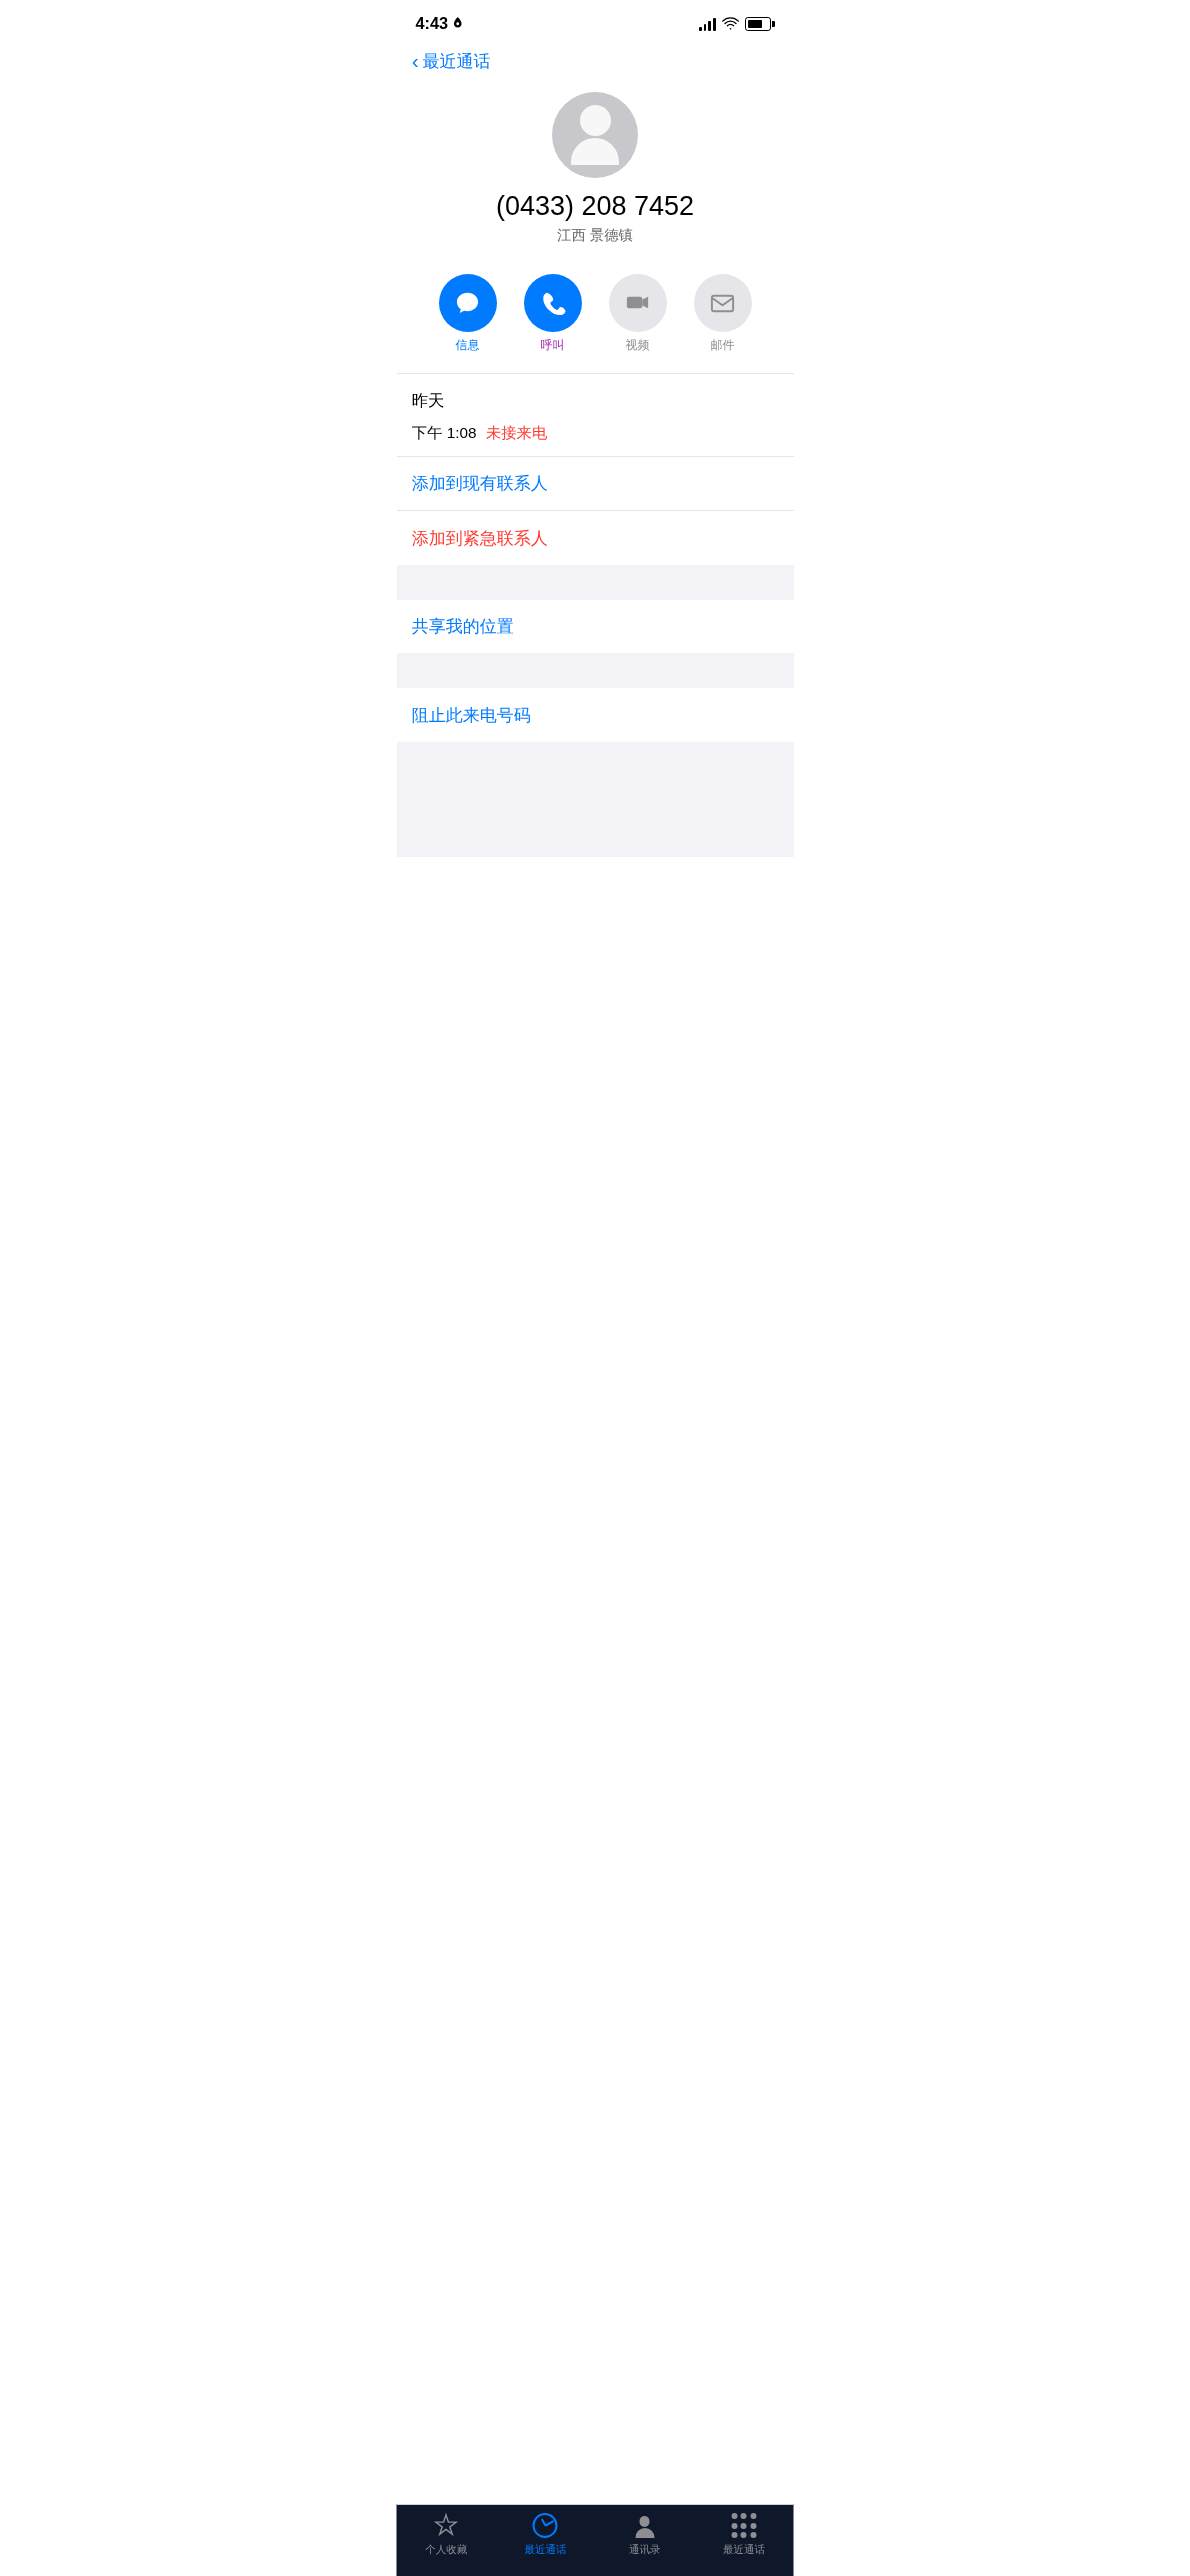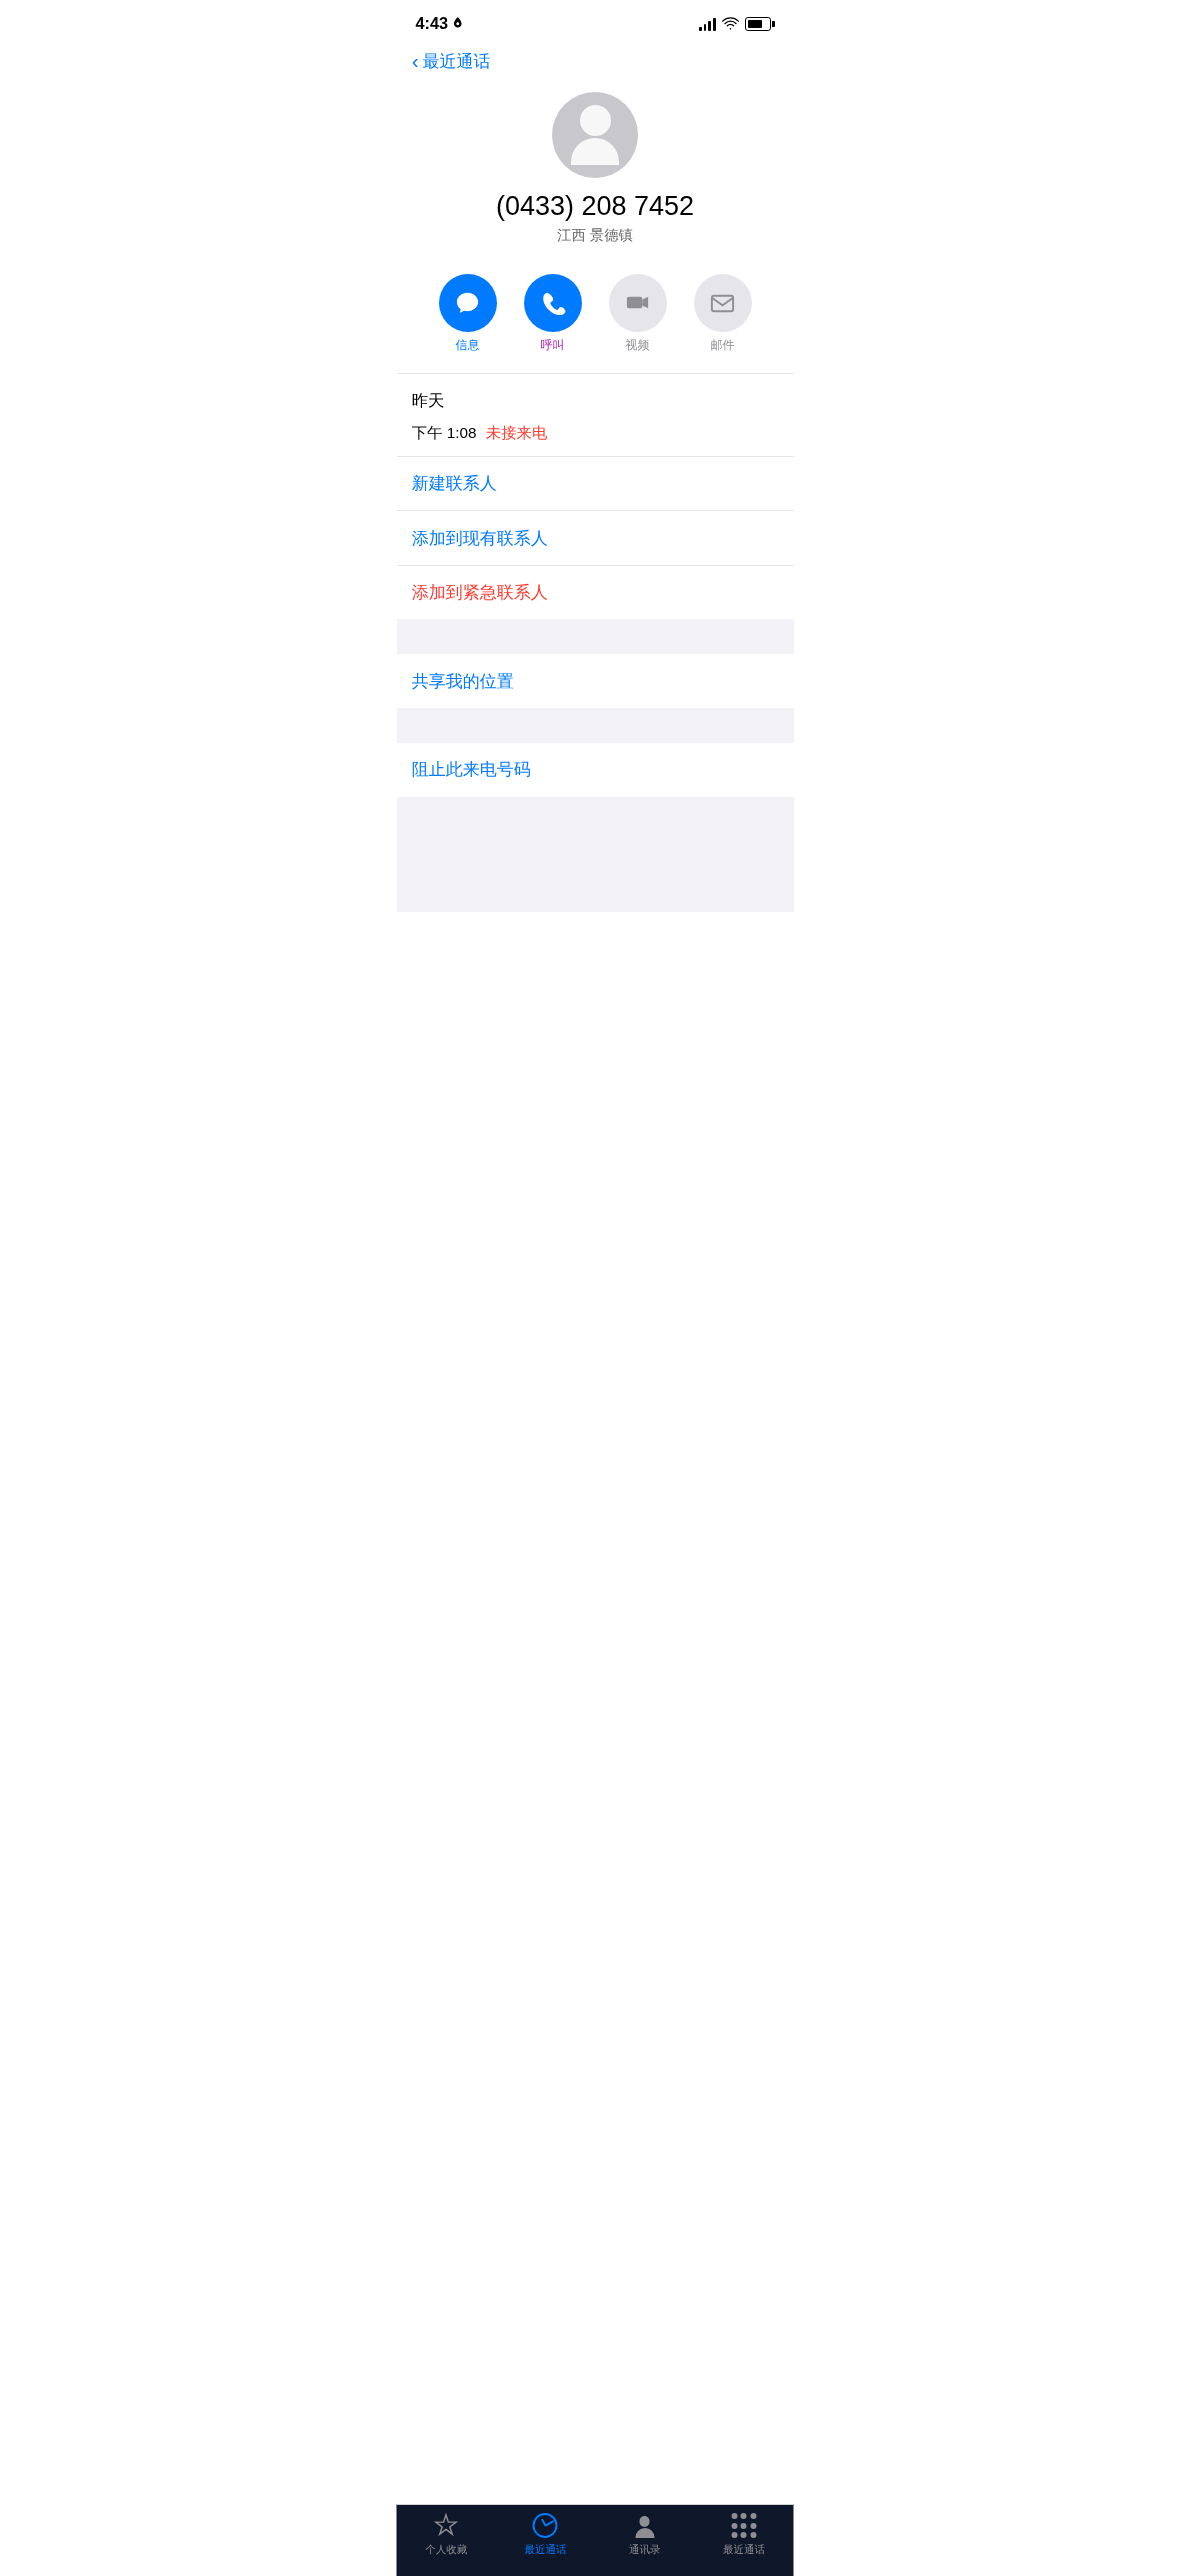--- a/index.html
+++ b/index.html
@@ -449,23 +449,20 @@
   <div class="call-item">
     <span class="call-time">下午 1:08</span>
     <span class="call-status" style="color:#FF3B30;">未接来电</span>
   </div>
 </div>
 
 <div class="call-divider"></div>
 
 <div class="action-list">
   <div class="action-list-item">
-    <span class="action-list-item-text blue">新建联系人</span>
-  </div>
-  <div class="action-list-item">
     <span class="action-list-item-text blue">添加到现有联系人</span>
   </div>
   <div class="action-list-item" style="border-bottom:none;">
     <span class="action-list-item-text red">添加到紧急联系人</span>
   </div>
 </div>
 
 <div class="gray-spacer"></div>
 
 <div class="action-list">

